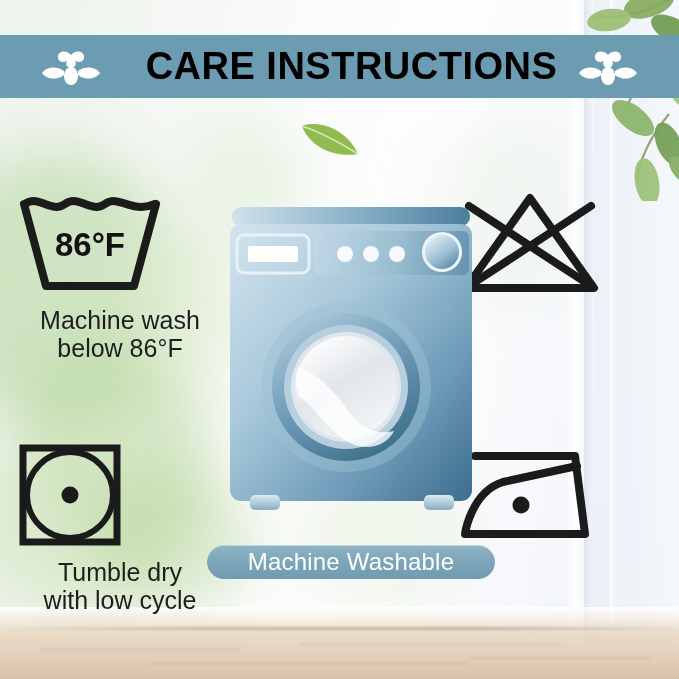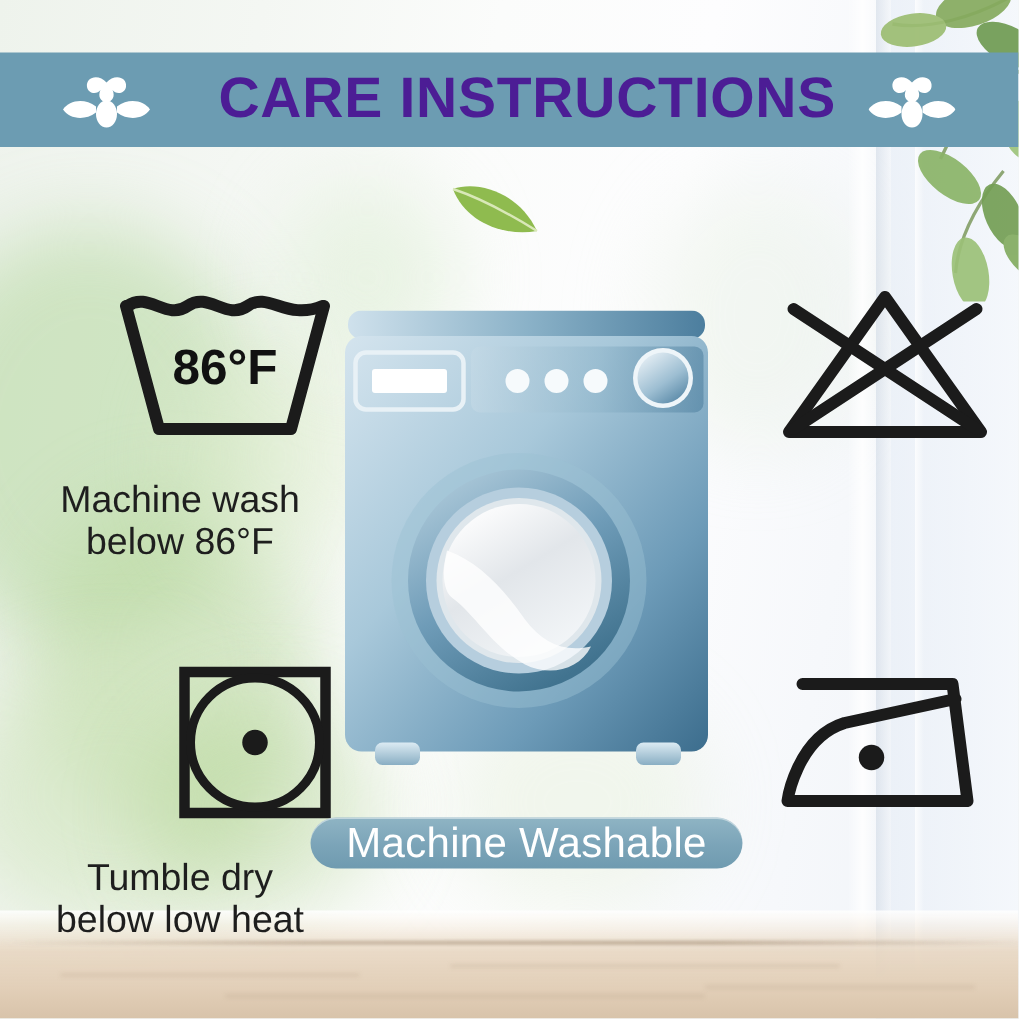--- a/index.html
+++ b/index.html
@@ -55,52 +55,52 @@
   .leafsprig{ position:absolute; right:-10px; top:-14px; width:190px; height:215px; }
 
   
   .banner{
     position:absolute; left:0; right:0; top:35px; height:63px;
     background:#6c9cb2;
     display:flex; align-items:center; justify-content:center; gap:22px;
     z-index:6;
   }
   .banner-title{
-    color:#4c1d95; font-size:38px; font-weight:bold;
+    color:#000000; font-size:38px; font-weight:bold;
     letter-spacing:.5px; white-space:nowrap;
     font-family:"Liberation Sans", sans-serif;
     margin-left:24px;
   }
   .flourish{ width:58px; height:40px; flex:none; }
 
   
   .care{ position:absolute; z-index:5; text-align:center; width:210px; }
-  .care .sym{ height:110px; display:flex; align-items:center; justify-content:flex-end; }
+  .care .sym{ height:110px; display:flex; align-items:center; justify-content:flex-start; }
   .care .cap{
-    margin-top:21px; font-size:25px; line-height:1.12; color:#1e1e1e;
+    margin-top:8px; font-size:25px; line-height:1.12; color:#1e1e1e;
     font-family:"Liberation Sans", sans-serif; white-space:pre-line;
   }
 
   .care-wash   { left:15px;  top:188px; }
   .care-bleach { left:455px; top:188px; }
   .care-dry    { left:15px;  top:440px; }
   .care-iron   { left:455px; top:440px; }
 
   
   .machine{ position:absolute; left:228px; top:207px; width:246px; height:318px; z-index:5; }
 
   .mw-badge{
     position:absolute; left:207px; top:545px; width:288px; height:34px; z-index:6;
     background:linear-gradient(180deg,#8fb4c4 0%, #7ba4b8 55%, #6f9bb0 100%);
     border-radius:17px;
     display:flex; align-items:center; justify-content:center;
     box-shadow:inset 0 1px 0 rgba(255,255,255,.45);
   }
   .mw-badge span{
-    color:#ffffff; font-size:28px; letter-spacing:.2px;
+    color:#ffffff; font-size:24px; letter-spacing:.2px;
     font-family:"Liberation Sans", sans-serif;
   }
 </style>
 </head>
 <body>
 
 <div class="scene">
   <div class="bg-base"></div>
 
   <div class="bokeh bk1"></div>
@@ -195,21 +195,21 @@
 
 <section class="care care-dry">
   <div class="sym">
     <svg width="110" height="106" viewBox="0 0 110 106">
       <rect x="8" y="6" width="94" height="94" stroke="#1b1b1b" stroke-width="7" fill="none"></rect>
       <circle cx="55" cy="53" r="43" stroke="#1b1b1b" stroke-width="6" fill="none"></circle>
       <circle cx="55" cy="53" r="8.5" fill="#1b1b1b"></circle>
     </svg>
   </div>
   <div class="cap">Tumble dry
-below low heat</div>
+with low cycle</div>
 </section>
 
 <section class="care care-iron">
   <div class="sym">
     <svg width="150" height="106" viewBox="0 0 150 106">
       <path d="M20 14 L120 14 L130 92 L10 92 C10 92 16 50 48 40 L122 24" stroke="#1b1b1b" stroke-width="8" fill="none" stroke-linejoin="round" stroke-linecap="round"></path>
       <circle cx="66" cy="63" r="8.5" fill="#1b1b1b"></circle>
     </svg>
   </div>
 </section>

